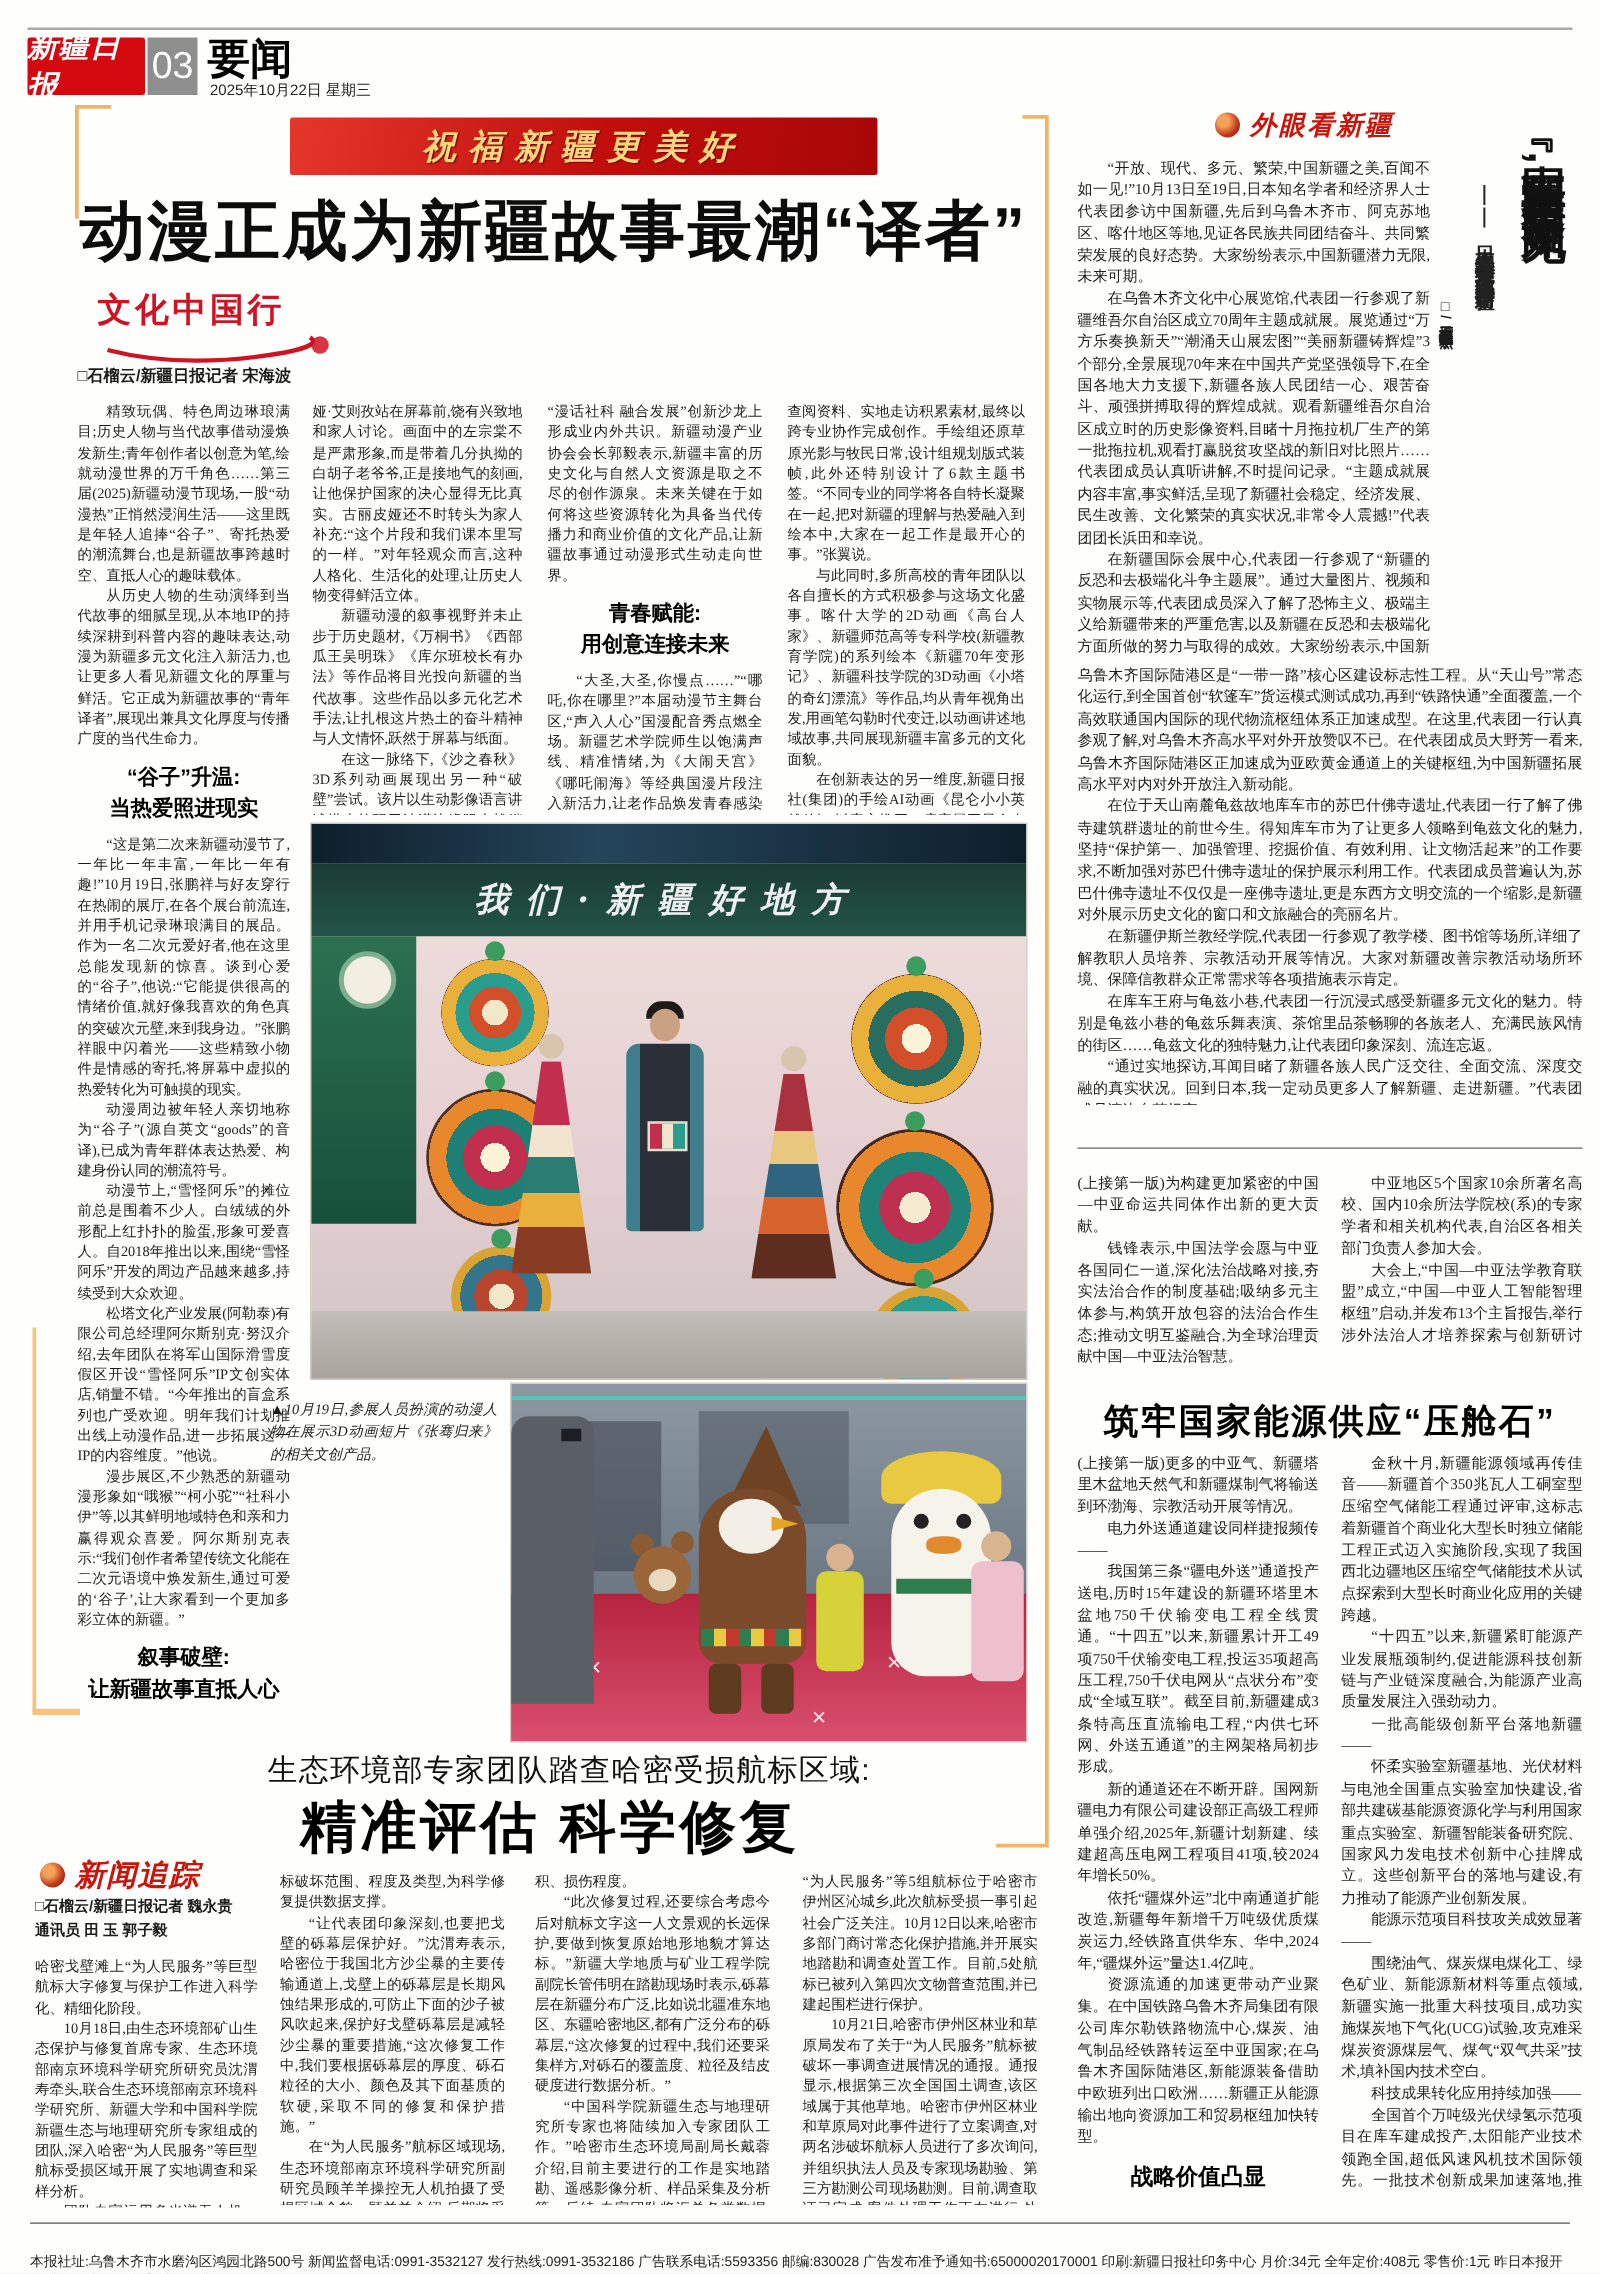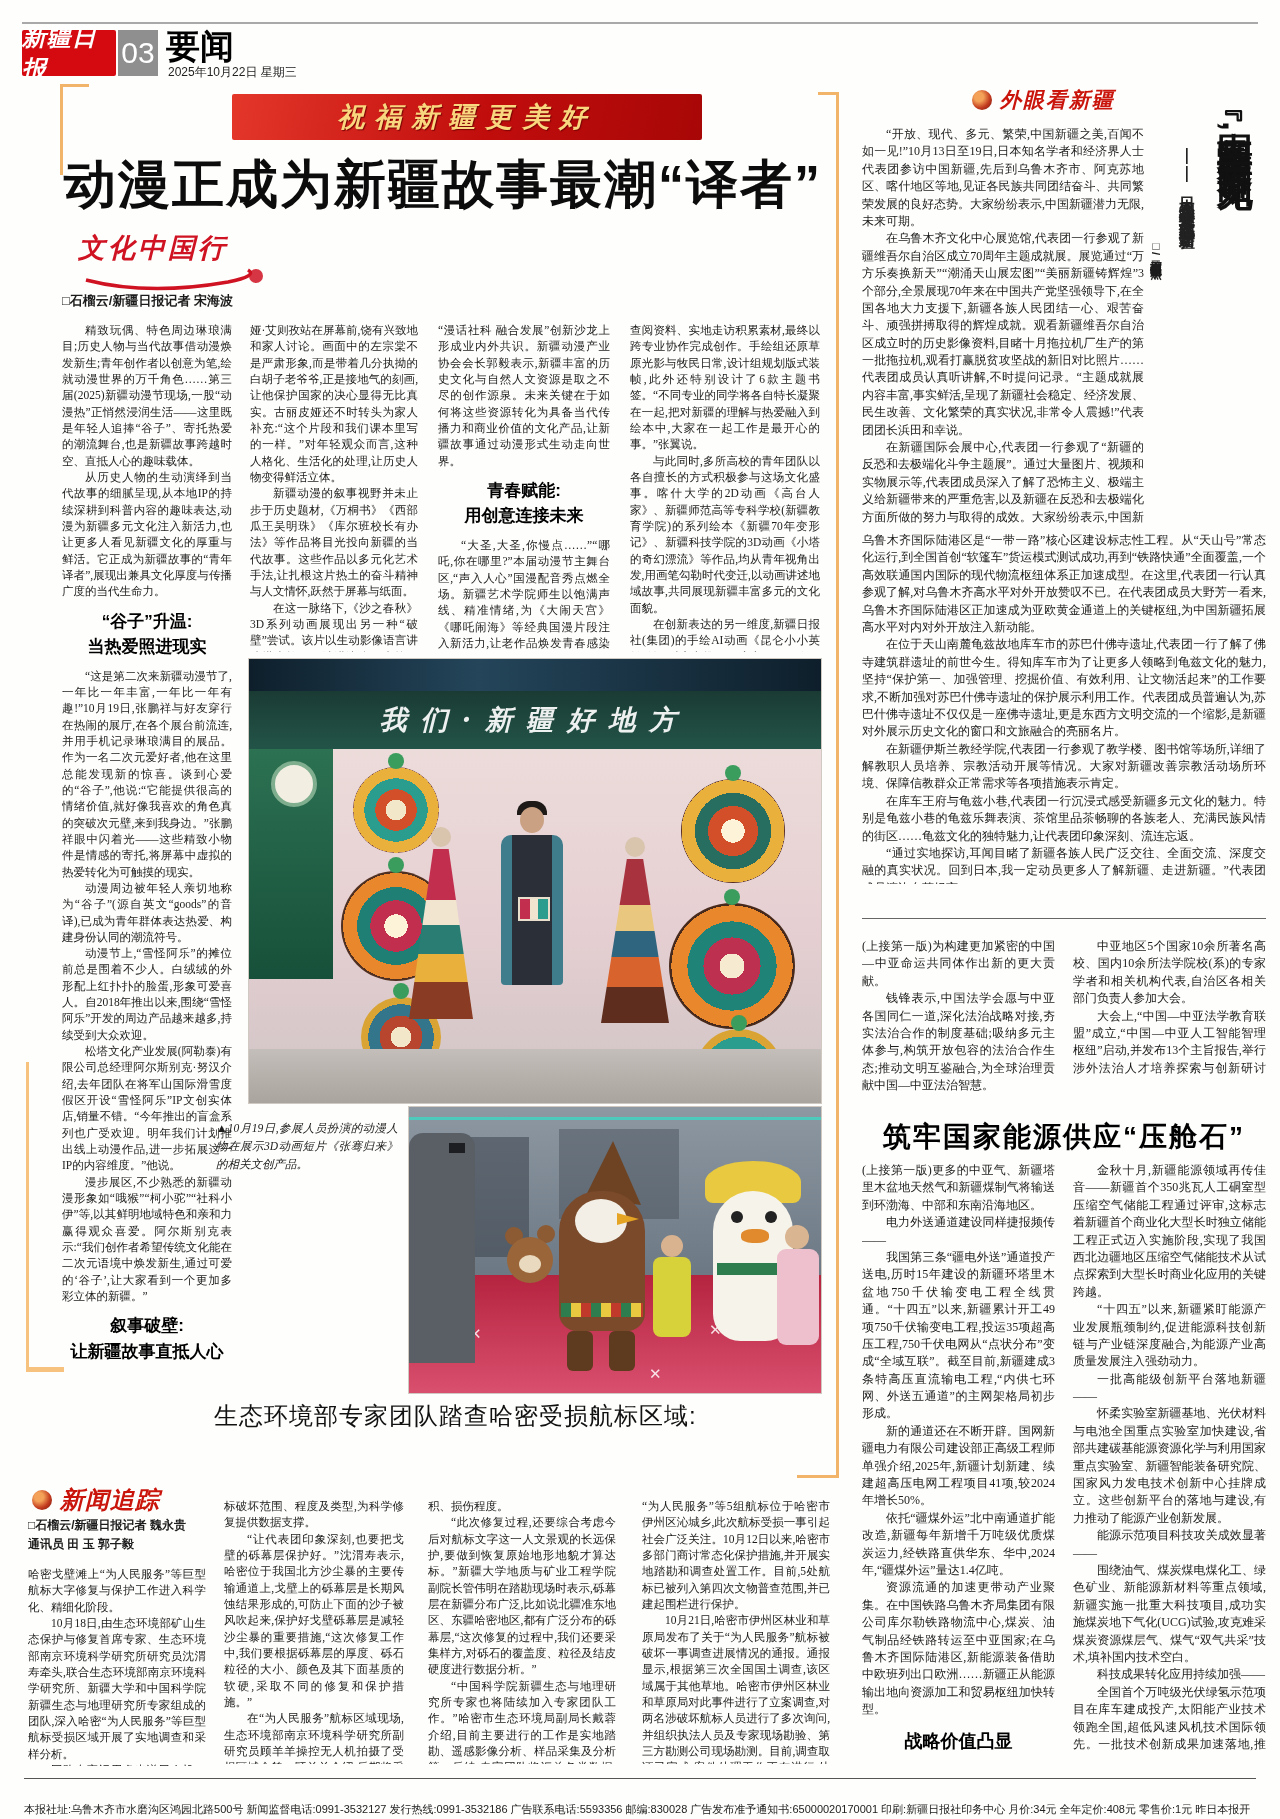--- a/index.html
+++ b/index.html
@@ -24,21 +24,21 @@
   .fr-bl{left:26px;top:1062px;width:3px;height:308px;background:#f6c27e;}
   .fr-bl-foot{left:26px;top:1367px;width:38px;height:5px;background:#f6c27e;}
   
   .banner{left:232px;top:94px;width:470px;height:46px;background:linear-gradient(100deg,#e4372a,#c00d0c 55%,#a80707);
           display:flex;align-items:center;justify-content:center;border-radius:2px;}
   .banner span{font-family:"Liberation Sans",sans-serif;font-weight:bold;font-style:italic;font-size:27px;
                letter-spacing:10px;color:#f9d77e;text-shadow:1px 1px 1px #7a0404;}
   .main-title{left:64px;top:150px;width:758px;text-align:center;font-family:"Liberation Sans",sans-serif;
               font-weight:bold;font-size:52px;letter-spacing:2px;color:#0c0c0c;}
   .series-logo{left:78px;top:230px;width:240px;height:62px;color:#cf1322;}
-  .series-logo .cal{font-family:"DejaVu Serif",serif;font-weight:bold;font-style:italic;font-size:27px;letter-spacing:3px;}
+  .series-logo .cal{font-family:"DejaVu Serif",serif;font-weight:bold;font-size:27px;letter-spacing:3px;}
   .byline-main{left:62px;top:292px;width:300px;font-size:13px;font-weight:bold;font-family:"Liberation Sans",sans-serif;}
   .colblock{font-size:11.5px;line-height:1.42;overflow:hidden;}
   .colblock p{margin:0;text-indent:2em;text-align:justify;}
   .colblock p.noind{text-indent:0;}
   .colblock h4{margin:9px 0 8px;text-align:center;font-family:"Liberation Sans",sans-serif;
                font-size:17px;line-height:1.5;white-space:pre-line;color:#000;}
   .m-c1{left:62px;top:322px;width:170px;height:1050px;}
   .m-c2{left:250px;top:322px;width:168px;height:330px;}
   .m-c3{left:438px;top:322px;width:172px;height:330px;}
   .m-c4{left:630px;top:322px;width:190px;height:330px;}
@@ -276,38 +276,39 @@
 
   <div class="abs colblock law">
       <p class="noind">(上接第一版)为构建更加紧密的中国—中亚命运共同体作出新的更大贡献。</p>
       <p>钱锋表示,中国法学会愿与中亚各国同仁一道,深化法治战略对接,夯实法治合作的制度基础;吸纳多元主体参与,构筑开放包容的法治合作生态;推动文明互鉴融合,为全球治理贡献中国—中亚法治智慧。</p>
       <p>中亚地区5个国家10余所著名高校、国内10余所法学院校(系)的专家学者和相关机构代表,自治区各相关部门负责人参加大会。</p>
       <p>大会上,“中国—中亚法学教育联盟”成立,“中国—中亚人工智能智理枢纽”启动,并发布13个主旨报告,举行涉外法治人才培养探索与创新研讨会、中国—中亚一流国际营商环境与国际仲裁研讨会。</p>
     </div>
 
   <h2 class="abs energy-title" style="margin:0;">筑牢国家能源供应“压舱石”</h2>
   <div class="abs colblock energy">
-      <p class="noind">(上接第一版)更多的中亚气、新疆塔里木盆地天然气和新疆煤制气将输送到环渤海、中部和东南沿海地区。</p>
+      <p class="noind">(上接第一版)更多的中亚气、新疆塔里木盆地天然气和新疆煤制气将输送到环渤海、宗教活动开展等情况。</p>
       <p>电力外送通道建设同样捷报频传——</p>
       <p>我国第三条“疆电外送”通道投产送电,历时15年建设的新疆环塔里木盆地750千伏输变电工程全线贯通。“十四五”以来,新疆累计开工49项750千伏输变电工程,投运35项超高压工程,750千伏电网从“点状分布”变成“全域互联”。截至目前,新疆建成3条特高压直流输电工程,“内供七环网、外送五通道”的主网架格局初步形成。</p>
       <p>新的通道还在不断开辟。国网新疆电力有限公司建设部正高级工程师单强介绍,2025年,新疆计划新建、续建超高压电网工程项目41项,较2024年增长50%。</p>
       <p>依托“疆煤外运”北中南通道扩能改造,新疆每年新增千万吨级优质煤炭运力,经铁路直供华东、华中,2024年,“疆煤外运”量达1.4亿吨。</p>
       <p>资源流通的加速更带动产业聚集。在中国铁路乌鲁木齐局集团有限公司库尔勒铁路物流中心,煤炭、油气制品经铁路转运至中亚国家;在乌鲁木齐国际陆港区,新能源装备借助中欧班列出口欧洲……新疆正从能源输出地向资源加工和贸易枢纽加快转型。</p>
       <h4>战略价值凸显</h4>
       <p>金秋十月,新疆能源领域再传佳音——新疆首个350兆瓦人工硐室型压缩空气储能工程通过评审,这标志着新疆首个商业化大型长时独立储能工程正式迈入实施阶段,实现了我国西北边疆地区压缩空气储能技术从试点探索到大型长时商业化应用的关键跨越。</p>
       <p>“十四五”以来,新疆紧盯能源产业发展瓶颈制约,促进能源科技创新链与产业链深度融合,为能源产业高质量发展注入强劲动力。</p>
       <p>一批高能级创新平台落地新疆——</p>
       <p>怀柔实验室新疆基地、光伏材料与电池全国重点实验室加快建设,省部共建碳基能源资源化学与利用国家重点实验室、新疆智能装备研究院、国家风力发电技术创新中心挂牌成立。这些创新平台的落地与建设,有力推动了能源产业创新发展。</p>
       <p>能源示范项目科技攻关成效显著——</p>
       <p>围绕油气、煤炭煤电煤化工、绿色矿业、新能源新材料等重点领域,新疆实施一批重大科技项目,成功实施煤炭地下气化(UCG)试验,攻克难采煤炭资源煤层气、煤气“双气共采”技术,填补国内技术空白。</p>
       <p>科技成果转化应用持续加强——</p>
       <p>全国首个万吨级光伏绿氢示范项目在库车建成投产,太阳能产业技术领跑全国,超低风速风机技术国际领先。一批技术创新成果加速落地,推动现代能源经济快速发展,新疆正在成为能源领域新技术的研发高地和产业转化聚集地。</p>
     </div>
 
   <div class="abs bk-kicker">生态环境部专家团队踏查哈密受损航标区域:</div>
+  <h2 class="abs bk-title" style="margin:0;">精准评估 科学修复</h2>
   <div class="abs kicker-label bk-label">
     <span class="lens"></span>
     <span>新闻追踪</span>
   </div>
   <div class="abs bk-byline">
     <div>□石榴云/新疆日报记者 魏永贵</div>
     <div>通讯员 田 玉 郭子毅</div>
   </div>
   <div class="abs colblock b-c1">
       <p class="noind">哈密戈壁滩上“为人民服务”等巨型航标大字修复与保护工作进入科学化、精细化阶段。</p>

